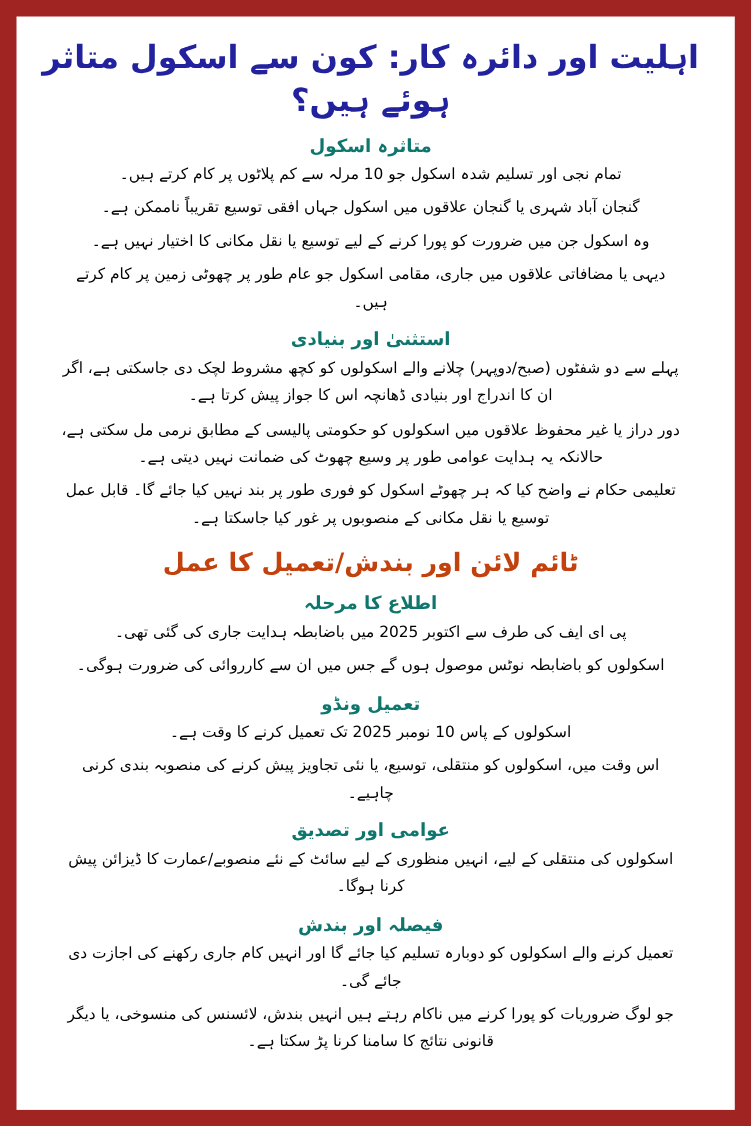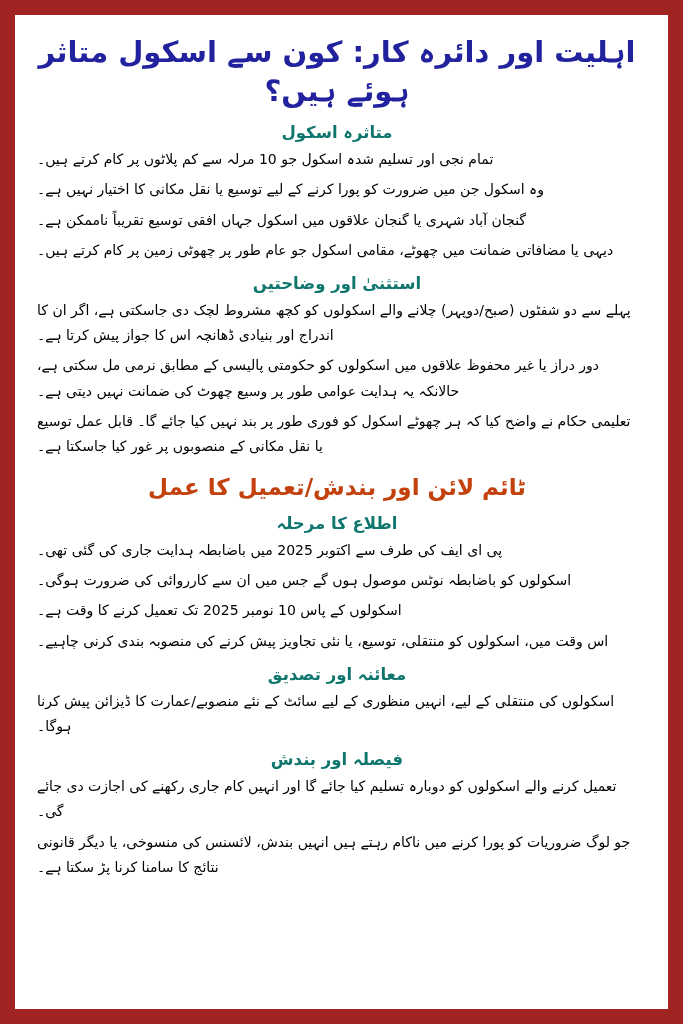--- a/index.html
+++ b/index.html
@@ -32,52 +32,53 @@
   }
   .sec-heading{
     font-size:16.5px;
     font-weight:bold;
     margin:11px 0 3px 0;
     color:#0f766e;
   }
   .line{
     font-size:14px;
     line-height:1.8;
-    margin:5px 10px;
+    margin:5px 28px;
     color:#000000;
-    text-align:left;
+    text-align:center;
   }
 </style>
 </head>
 <body>
 
 <div class="frame">
 
   <h1 class="main-title">اہلیت اور دائرہ کار: کون سے اسکول متاثر ہوئے ہیں؟</h1>
 
   <h3 class="sec-heading">متاثرہ اسکول</h3>
   <p class="line">تمام نجی اور تسلیم شدہ اسکول جو 10 مرلہ سے کم پلاٹوں پر کام کرتے ہیں۔</p>
+  <p class="line">گنجان آباد شہری یا گنجان علاقوں میں اسکول جہاں افقی توسیع تقریباً ناممکن ہے۔</p>
   <p class="line">وہ اسکول جن میں ضرورت کو پورا کرنے کے لیے توسیع یا نقل مکانی کا اختیار نہیں ہے۔</p>
-  <p class="line">گنجان آباد شہری یا گنجان علاقوں میں اسکول جہاں افقی توسیع تقریباً ناممکن ہے۔</p>
-  <p class="line">دیہی یا مضافاتی ضمانت میں چھوٹے، مقامی اسکول جو عام طور پر چھوٹی زمین پر کام کرتے ہیں۔</p>
+  <p class="line">دیہی یا مضافاتی علاقوں میں جاری، مقامی اسکول جو عام طور پر چھوٹی زمین پر کام کرتے ہیں۔</p>
 
-  <h3 class="sec-heading">استثنیٰ اور وضاحتیں</h3>
+  <h3 class="sec-heading">استثنیٰ اور بنیادی</h3>
   <p class="line">پہلے سے دو شفٹوں (صبح/دوپہر) چلانے والے اسکولوں کو کچھ مشروط لچک دی جاسکتی ہے، اگر ان کا اندراج اور بنیادی ڈھانچہ اس کا جواز پیش کرتا ہے۔</p>
   <p class="line">دور دراز یا غیر محفوظ علاقوں میں اسکولوں کو حکومتی پالیسی کے مطابق نرمی مل سکتی ہے، حالانکہ یہ ہدایت عوامی طور پر وسیع چھوٹ کی ضمانت نہیں دیتی ہے۔</p>
   <p class="line">تعلیمی حکام نے واضح کیا کہ ہر چھوٹے اسکول کو فوری طور پر بند نہیں کیا جائے گا۔ قابل عمل توسیع یا نقل مکانی کے منصوبوں پر غور کیا جاسکتا ہے۔</p>
 
   <h2 class="mid-title">ٹائم لائن اور بندش/تعمیل کا عمل</h2>
 
   <h3 class="sec-heading">اطلاع کا مرحلہ</h3>
   <p class="line">پی ای ایف کی طرف سے اکتوبر 2025 میں باضابطہ ہدایت جاری کی گئی تھی۔</p>
   <p class="line">اسکولوں کو باضابطہ نوٹس موصول ہوں گے جس میں ان سے کارروائی کی ضرورت ہوگی۔</p>
 
+  <h3 class="sec-heading">تعمیل ونڈو</h3>
   <p class="line">اسکولوں کے پاس 10 نومبر 2025 تک تعمیل کرنے کا وقت ہے۔</p>
   <p class="line">اس وقت میں، اسکولوں کو منتقلی، توسیع، یا نئی تجاویز پیش کرنے کی منصوبہ بندی کرنی چاہیے۔</p>
 
-  <h3 class="sec-heading">معائنہ اور تصدیق</h3>
+  <h3 class="sec-heading">عوامی اور تصدیق</h3>
   <p class="line">اسکولوں کی منتقلی کے لیے، انہیں منظوری کے لیے سائٹ کے نئے منصوبے/عمارت کا ڈیزائن پیش کرنا ہوگا۔</p>
 
   <h3 class="sec-heading">فیصلہ اور بندش</h3>
   <p class="line">تعمیل کرنے والے اسکولوں کو دوبارہ تسلیم کیا جائے گا اور انہیں کام جاری رکھنے کی اجازت دی جائے گی۔</p>
   <p class="line">جو لوگ ضروریات کو پورا کرنے میں ناکام رہتے ہیں انہیں بندش، لائسنس کی منسوخی، یا دیگر قانونی نتائج کا سامنا کرنا پڑ سکتا ہے۔</p>
 
 </div>
 
 </body></html>

